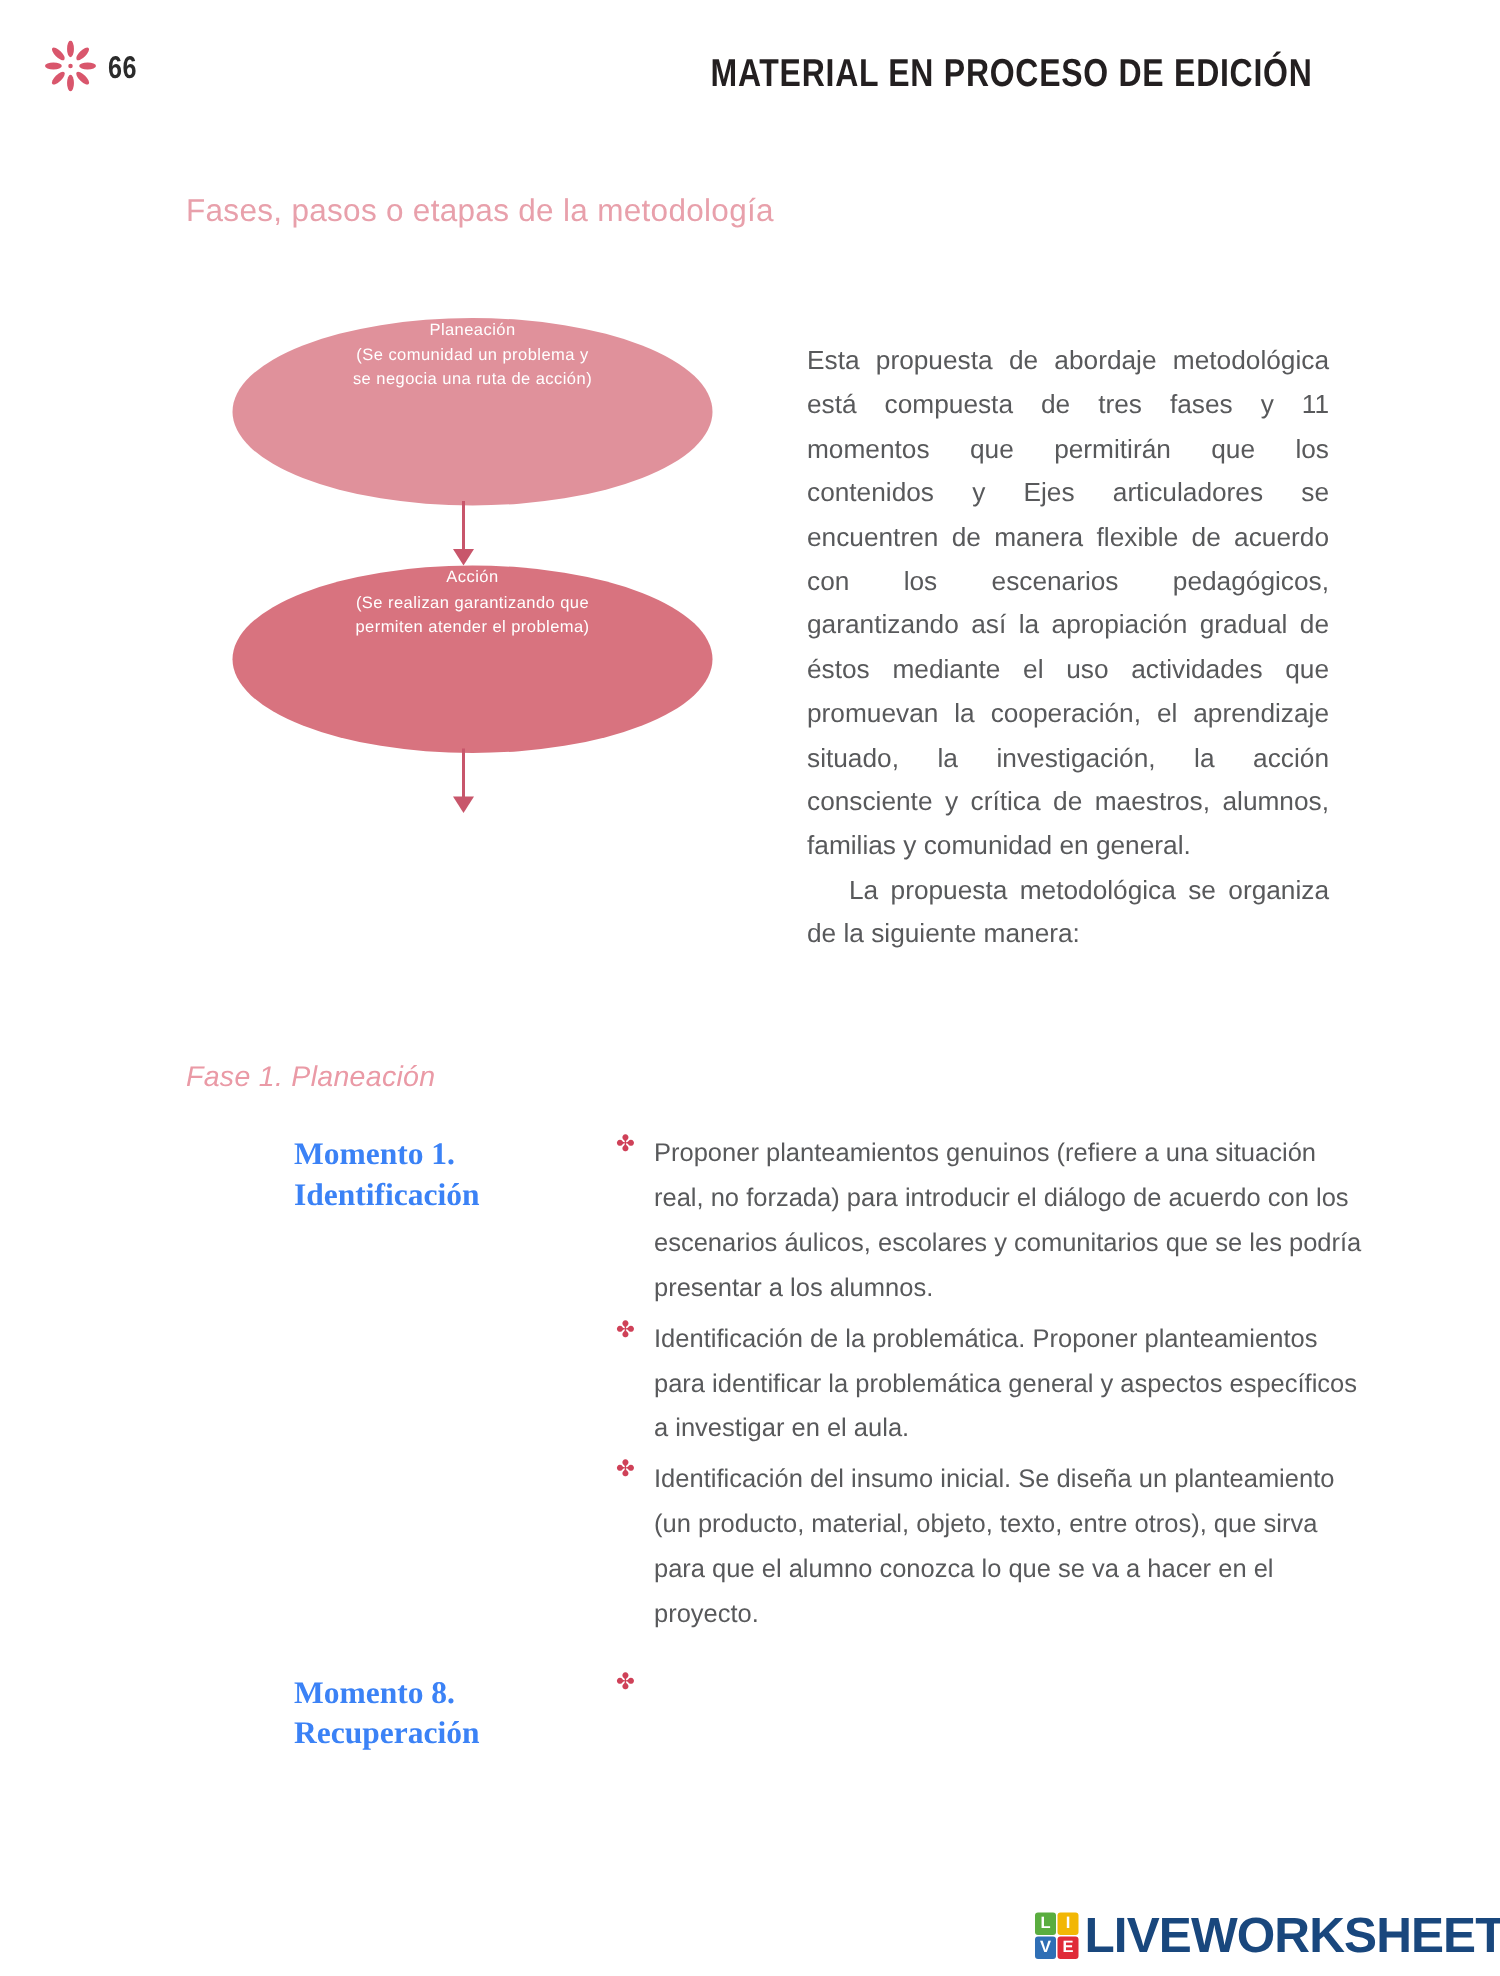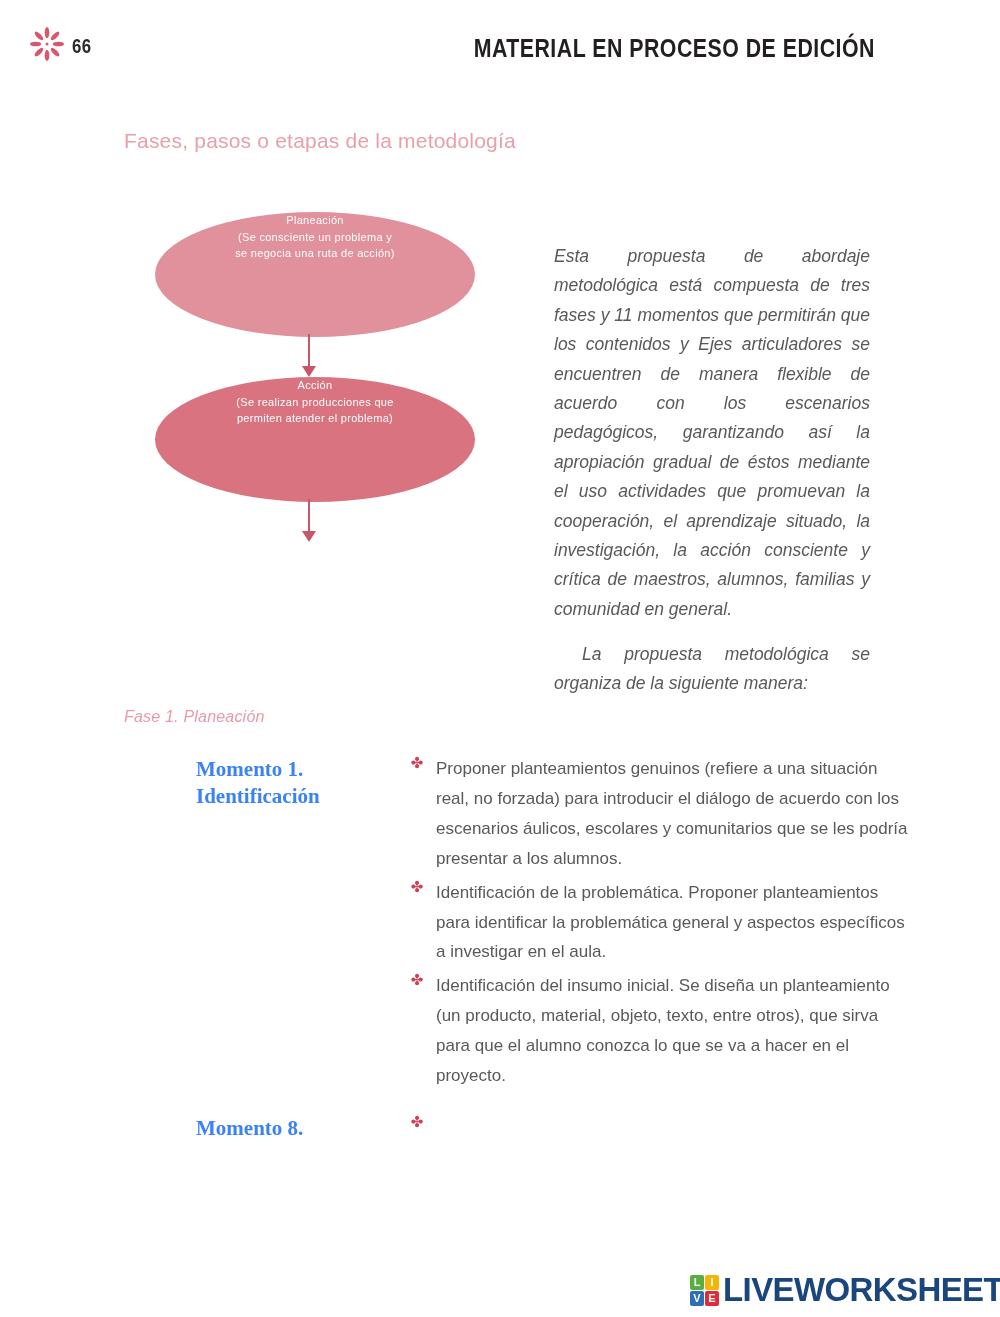--- a/index.html
+++ b/index.html
@@ -118,29 +118,29 @@
     position: absolute;
     left: 538px;
     top: 226px;
     width: 348px;
     font-size: 17.5px;
     line-height: 1.68;
     color: #58595b;
     text-align: justify;
     text-justify: inter-word;
   }
-  .intro p { margin: 16px; font-style: italic; }
+  .intro p { margin: 0; }
   .intro p.indented { text-indent: 28px; }
 
   
   .fase-heading {
     position: absolute;
     left: 124px;
     top: 708px;
-    font-size: 16px;
+    font-size: 19px;
     font-style: italic;
     color: #ea9aa6;
     letter-spacing: 0.2px;
   }
 
   
   .momento {
     position: absolute;
     left: 196px;
     width: 720px;
@@ -249,32 +249,32 @@
   <div class="header-title">MATERIAL EN PROCESO DE EDICIÓN</div>
 </div>
 
 <div class="section-heading">Fases, pasos o etapas de la metodología</div>
 
 <div class="diagram">
 
   <div class="ellipse ellipse-1">
     <span>
       <span class="etext">Planeación</span>
-      <span class="etext">(Se consciente un problema y</span>
+      <span class="etext">(Se comunidad un problema y</span>
       <span class="etext">se negocia una ruta de acción)</span>
     </span>
   </div>
 
   <div class="connector connector-1"></div>
   <div class="arrowhead arrowhead-1"></div>
 
   <div class="ellipse ellipse-2">
     <span>
       <span class="etext">Acción</span>
-      <span class="etext">(Se realizan producciones que</span>
+      <span class="etext">(Se realizan garantizando que</span>
       <span class="etext">permiten atender el problema)</span>
     </span>
   </div>
 
   <div class="connector connector-2"></div>
   <div class="arrowhead arrowhead-2"></div>
 
 </div>
 
 <div class="intro">
@@ -301,20 +301,21 @@
     <li class="bullet-item">
       <span class="bullet-icon">✤</span>
       <span>Identificación del insumo inicial. Se diseña un planteamiento (un producto, material, objeto, texto, entre otros), que sirva para que el alumno conozca lo que se va a hacer en el proyecto.</span>
     </li>
   </ul>
 </div>
 
 <div class="momento momento-2">
   <div class="momento-title">
     <span class="line">Momento 8.</span>
+    <span class="line">Recuperación</span>
   </div>
   <ul class="bullet-list">
     <li class="bullet-item">
       <span class="bullet-icon">✤</span>
     </li>
   </ul>
 </div>
 
 <div class="footer-logo">
   <div class="logo-tiles">

